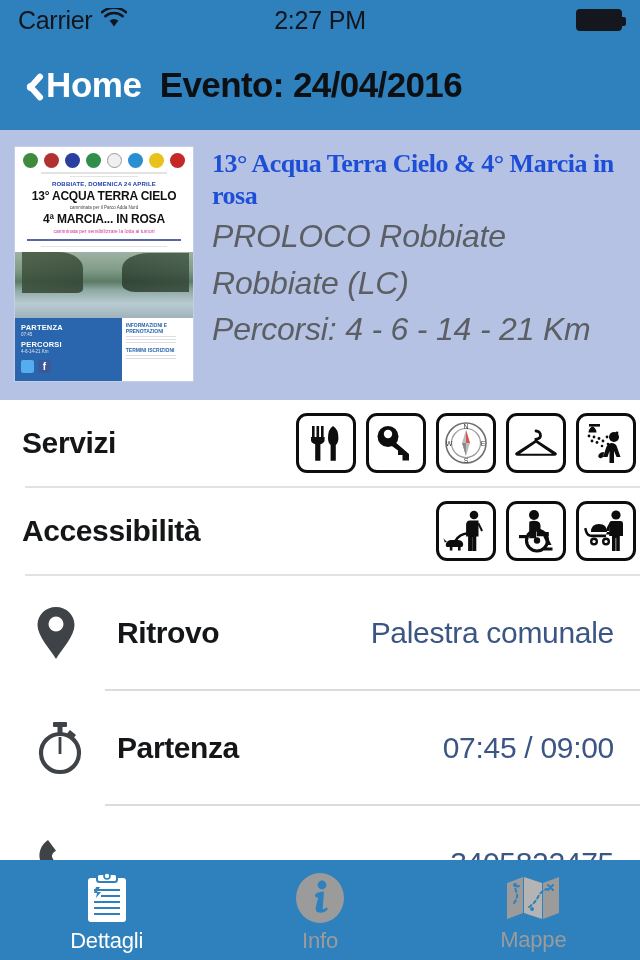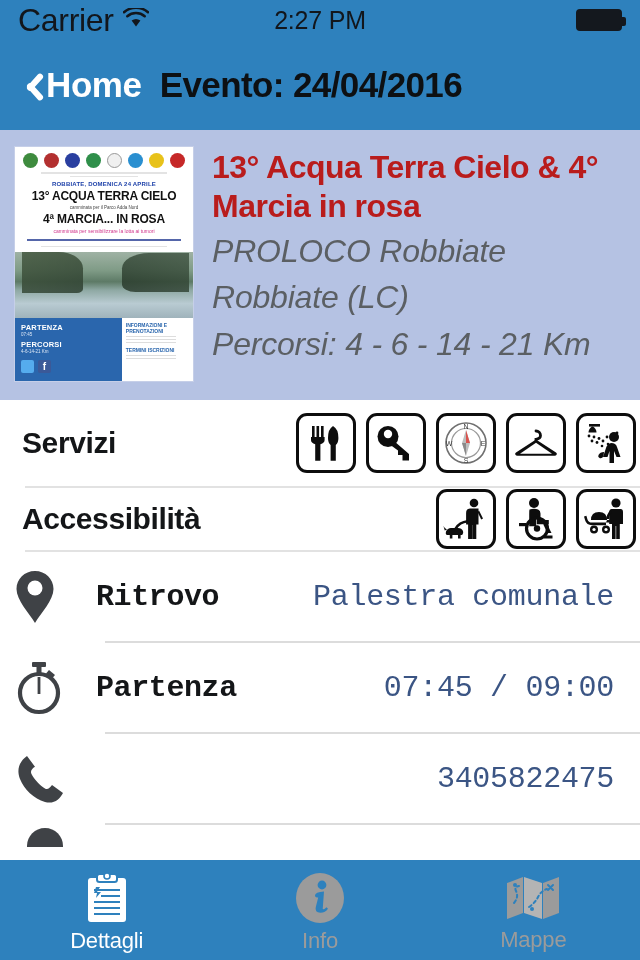--- a/index.html
+++ b/index.html
@@ -11,21 +11,21 @@
   }
   #app { position: relative; width: 640px; height: 960px; background: #fff; }
 
   
   .statusbar {
     height: 40px; background: #2e81bd;
     display: flex; align-items: center; position: relative;
     padding: 0 18px;
   }
   .sb-left { display: flex; align-items: center; gap: 9px; }
-  .sb-carrier { font-size: 32px; color: #12161c; letter-spacing: -0.3px; }
+  .sb-carrier { font-size: 25px; color: #12161c; letter-spacing: -0.3px; }
   .sb-time {
     position: absolute; left: 0; right: 0; text-align: center;
     font-size: 25px; color: #12161c; font-weight: 400; letter-spacing: -0.2px;
   }
   .sb-right { margin-left: auto; display: flex; align-items: center; }
   .battery {
     width: 46px; height: 22px; border: 2.5px solid #14181e; border-radius: 4px;
     position: relative; background: #14181e;
   }
   .battery::after {
@@ -90,45 +90,46 @@
   .pb-white { width: 40%; background: #fff; padding: 4px 4px; }
   .pw-head { color: #2a66ad; font-weight: 700; font-size: 5px; }
   .pw-line { height: 1.5px; background: #ddd; margin: 1.5px 0; width: 80%; }
   .fb-badges { display: flex; gap: 4px; margin-top: 6px; }
   .fb { width: 13px; height: 13px; background: #3b5998; color: #fff;
         font-size: 10px; font-weight: 700; text-align: center; line-height: 13px; border-radius: 2px; }
   .tw { width: 13px; height: 13px; background: #55acee; border-radius: 2px; }
 
   .event-text { padding-left: 18px; padding-top: 2px; min-width: 0; }
   .ev-title {
-    font-size: 32px; font-weight: 700; color: #b91c1c; line-height: 1.22;
+    font-size: 26px; font-weight: 700; color: #1d4ed8; line-height: 1.22;
     letter-spacing: -0.5px;
+    font-family: Liberation Serif, serif;
   }
   .ev-meta {
     font-size: 32px; font-style: italic; color: #5b5f63;
     line-height: 1.32; letter-spacing: -0.2px; margin-top: 4px;
   }
 
   
   .svc-row {
     display: flex; align-items: center; justify-content: space-between;
     padding: 0 4px 0 22px; height: 86px; background: #fff;
   }
-  .svc-row.second { height: 62px; }
+  .svc-row.second { height: 86px; }
   .svc-label { font-size: 30px; font-weight: 700; color: #141618; letter-spacing: -0.4px; }
   .svc-icons { display: flex; gap: 10px; }
   .sicon {
     width: 60px; height: 60px; border: 3px solid #0d0d0d; border-radius: 11px;
     background: #fff; display: flex; align-items: center; justify-content: center;
   }
   .sicon svg { display: block; }
   .divider-full { height: 2px; background: #e2e2e2; margin-left: 25px; }
 
   
-  .detail-row { display: flex; align-items: center; height: 89px; padding-left: 14px; font-family: Liberation Mono, monospace; }
+  .detail-row { display: flex; align-items: center; height: 113px; padding-left: 35px; }
   .d-icon { width: 82px; flex: none; display: flex; align-items: center; justify-content: flex-start; }
   .d-label { font-size: 30px; font-weight: 700; color: #141618; letter-spacing: -0.4px; }
   .d-value {
     margin-left: auto; padding-right: 26px;
     font-size: 30px; color: #3b5584; letter-spacing: -0.3px;
   }
   .divider-detail { height: 2px; background: #dcdcdc; margin-left: 105px; }
 
   .cut-row { height: 22px; display: flex; padding-left: 24px; overflow: hidden; align-items: flex-start; }
 

